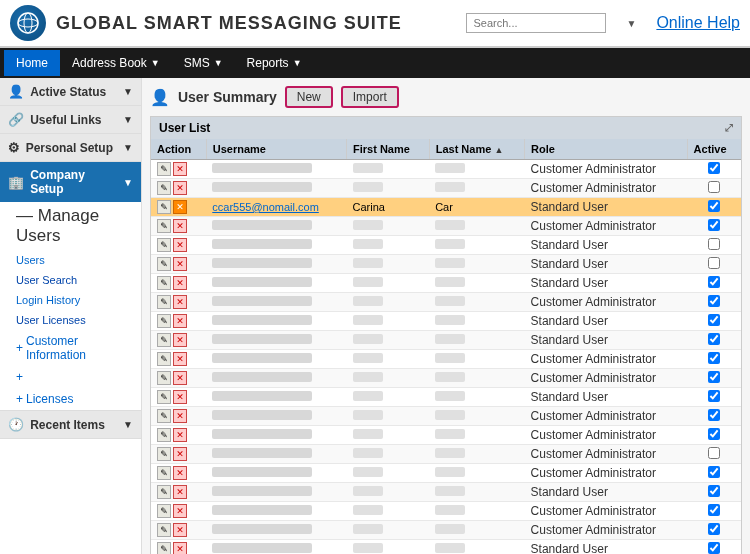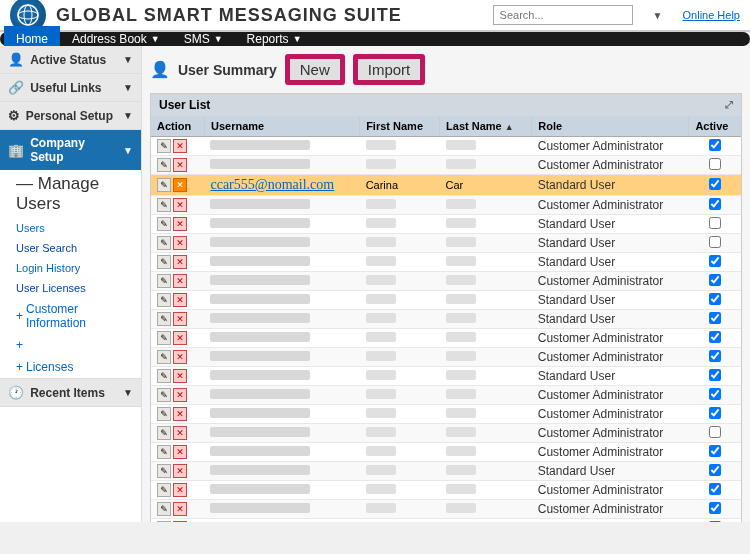--- a/index.html
+++ b/index.html
@@ -5,45 +5,44 @@
     * { box-sizing: border-box; margin: 0; padding: 0; font-family: Arial, sans-serif; font-size: 12px; }
     body { background: #f0f0f0; width: 750px; height: 554px; overflow: hidden; }
 
     
     #header {
       background: #fff;
       border-bottom: 2px solid #ccc;
       display: flex;
       align-items: center;
       padding: 6px 10px;
-      height: 32px;
+      height: 48px;
     }
     #logo-area { display: flex; align-items: center; gap: 10px; flex: 1; }
     #logo-circle {
       width: 36px; height: 36px; border-radius: 50%;
       background: radial-gradient(circle at 40% 40%, #1a6faf, #0a4a7c);
       display: flex; align-items: center; justify-content: center;
     }
     #logo-circle svg { width: 24px; height: 24px; }
     #app-title { font-size: 18px; font-weight: bold; color: #333; letter-spacing: 1px; }
     #header-right { display: flex; align-items: center; gap: 20px; }
     #search-box {
       border: 1px solid #aaa; padding: 3px 6px; width: 140px; font-size: 11px; color: #999;
     }
     #header-filter-icon { color: #555; font-size: 10px; }
-    #online-help-link { color: #0066cc; font-size: 11px; text-decoration: underline; cursor: pointer; }
+    #online-help-link { color: #0066cc; font-size: 16px; text-decoration: underline; cursor: pointer; }
 
     
     #navbar {
       background: #1a1a1a;
       display: flex;
       align-items: center;
-      height: 14px;
+      height: 30px;
       padding: 0 4px;
-      border-radius: 13px;
     }
     .nav-item {
       color: #fff; padding: 6px 12px; cursor: pointer; font-size: 12px;
       display: flex; align-items: center; gap: 4px;
     }
     .nav-item.active { background: #0066cc; }
     .nav-arrow { font-size: 9px; }
 
     
     #layout { display: flex; height: calc(554px - 78px); }
@@ -72,21 +71,21 @@
     .plus-item { padding: 4px 8px 4px 16px; cursor: pointer; color: #0066cc; font-size: 11px; display: flex; align-items: center; gap: 3px; }
 
     
     #main { flex: 1; background: #f5f5f5; padding: 8px; overflow-y: auto; }
 
     
     #user-summary-header { display: flex; align-items: center; gap: 8px; margin-bottom: 8px; }
     #user-summary-icon { color: #1a6faf; font-size: 16px; }
     #user-summary-title { font-size: 14px; font-weight: bold; color: #333; }
     .btn-new, .btn-import {
-      padding: 2px 10px; font-size: 15px; cursor: pointer; border: 5px solid #be185d;
+      padding: 2px 10px; font-size: 12px; cursor: pointer; border: 2px solid #be185d;
       border-radius: 3px; background: #e0e0e0; color: #333;
     }
 
     
     #user-list-container {
       background: #fff; border: 1px solid #ccc;
     }
     #user-list-title {
       background: #d0d8e0; padding: 4px 8px; font-weight: bold; font-size: 12px;
       display: flex; align-items: center; justify-content: space-between;
@@ -268,21 +267,21 @@
               <td><span class="role-text">Customer Administrator</span></td>
               <td class="active-check"><input type="checkbox" style=""></td>
             </tr>
             <tr class="highlighted">
               <td>
     <div class="action-icons">
       <div class="edit-icon" title="Edit">✎</div>
       <div class="delete-icon-orange" title="Delete">✕</div>
     </div>
               </td>
-              <td><a href="#" style="color:#0066cc; font-size:14px;font-family:Liberation Serif, serif;">ccar555@nomail.com</a></td>
+              <td><a href="#" style="color:#0066cc; font-size:11px;">ccar555@nomail.com</a></td>
               <td>Carina</td>
               <td>Car</td>
               <td><span class="role-text">Standard User</span></td>
               <td class="active-check"><input type="checkbox" checked="" style=""></td>
             </tr>
             <tr>
               <td>
     <div class="action-icons">
       <div class="edit-icon" title="Edit">✎</div>
       <div class="delete-icon" title="Delete">✕</div>

